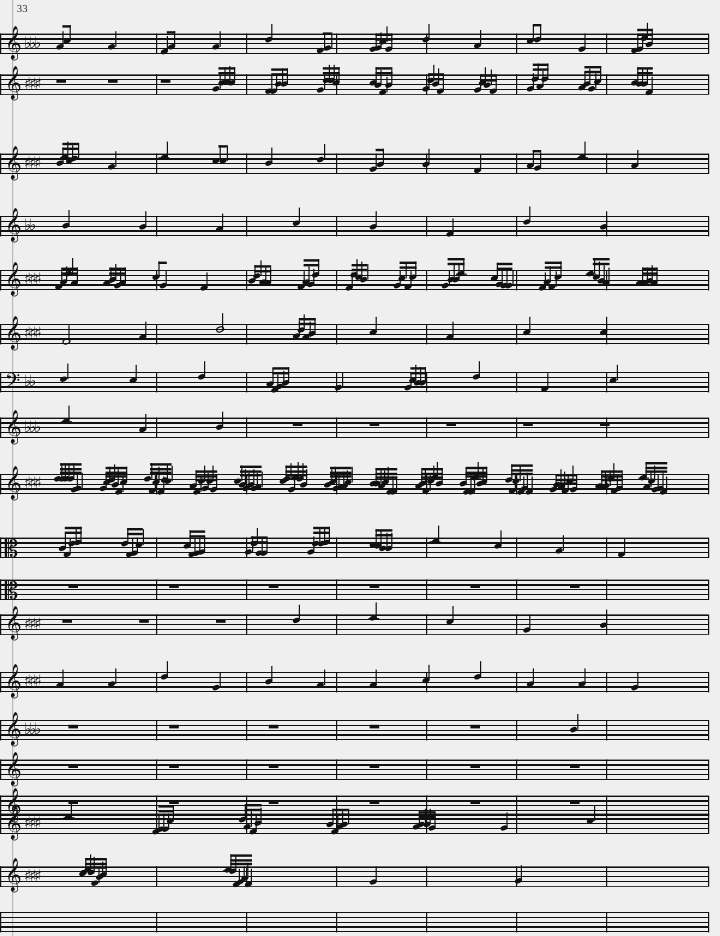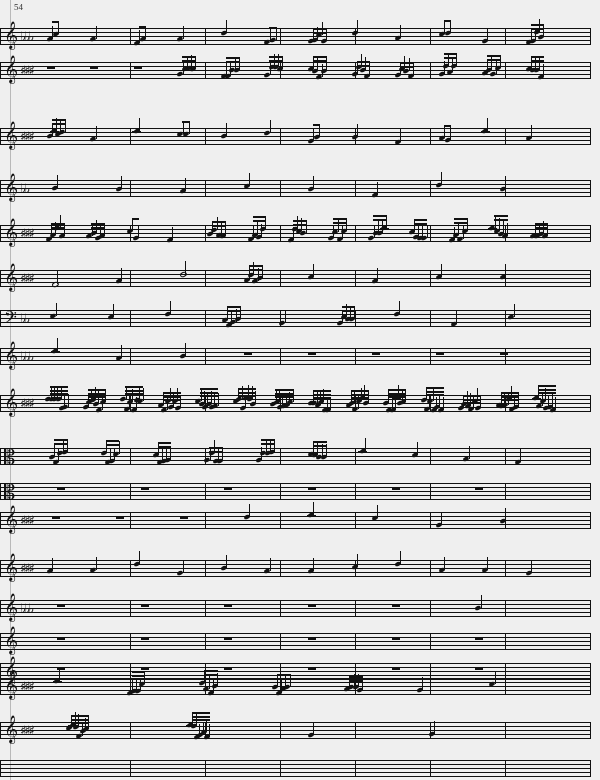--- a/index.html
+++ b/index.html
@@ -122,21 +122,21 @@
     background: #111;
     width: 9px;
   }
 </style>
 </head>
 <body>
 
 <div id="page">
 
   <div id="page-edge"></div>
-  <div id="page-number">54</div>
+  <div id="page-number">33</div>
 
   <div id="staff-container">
       <div class="staff" style="top: 28px;">
         <div class="stafflines" style="top: 0px;"></div>
         <div class="sysbar" style="top: 0px; height: 17px;"></div>
         <div class="clef treble" style="left: 4px;">𝄞</div>
         <div class="keysig" style="left: 20px; top: 1px;">♭♭♭</div>
         <div class="barline" style="left: 130px;"></div>
         <div class="barline" style="left: 205px;"></div>
         <div class="barline" style="left: 280px;"></div>

